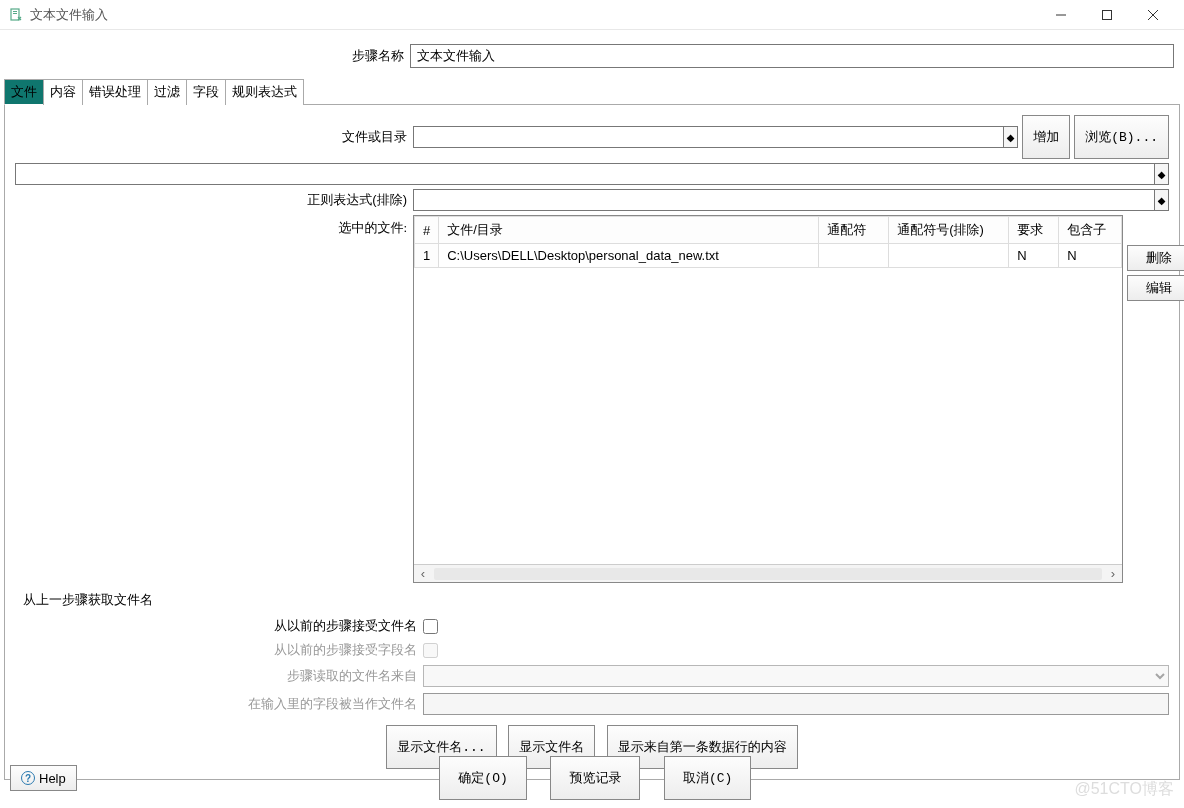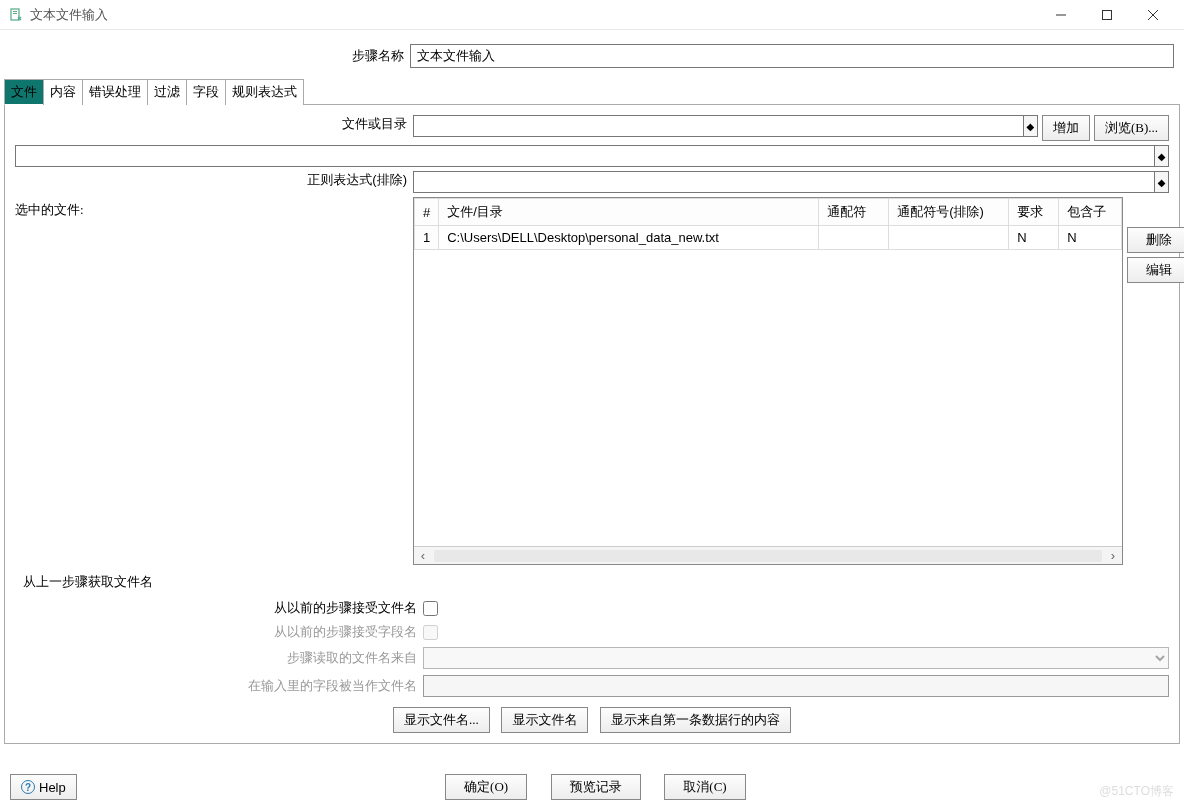--- a/index.html
+++ b/index.html
@@ -56,59 +56,59 @@
 .tab.active {
   background: #0f766e;
   border-bottom: 1px solid #fff;
 }
 .panel {
   border-left: 1px solid #aaa;
   border-right: 1px solid #aaa;
   border-bottom: 1px solid #aaa;
   padding: 10px;
 }
-.frow { display: flex; align-items: flex-start; margin-bottom: 4px; }
+.frow { display: flex; align-items: center; margin-bottom: 4px; }
 .frow .flbl { width: 398px; text-align: right; padding-right: 6px; }
 .frow .finput {
   flex: 1;
   height: 22px;
   border: 1px solid #777;
   padding: 0 4px;
   font-size: 13px;
   font-family: inherit;
 }
 .frow .diamond {
   width: 14px; height: 22px;
   display:flex; align-items:center; justify-content:center;
   border: 1px solid #777; border-left:none;
   font-size:10px; background:#f6f6f6;
 }
 .btn {
-  height: 26px;
+  height: 44px;
   padding: 0 10px;
   border: 1px solid #888;
   background: linear-gradient(#fdfdfd,#ededed);
   font-size: 13px;
-  font-family: Liberation Serif, serif;
+  font-family: Liberation Mono, monospace;
   margin-left: 4px;
   cursor: pointer;
 }
 .sidebtn {
   display:block;
   width: 64px;
   height: 26px;
   border: 1px solid #888;
   background: linear-gradient(#fdfdfd,#ededed);
   font-size: 13px;
   font-family: inherit;
   margin-bottom: 4px;
   cursor:pointer;
 }
 .file-row-wrap { display:flex; }
-.file-row-wrap .flbl { width: 398px; text-align: left; padding-right: 6px; padding-top:4px;font-family:Liberation Serif, serif; }
+.file-row-wrap .flbl { width: 398px; text-align: right; padding-right: 6px; padding-top:4px;font-family:Liberation Serif, serif; }
 .tablewrap {
   flex:1;
   border:1px solid #888;
   height: 368px;
   position:relative;
   display:flex;
   flex-direction:column;
 }
 .tablewrap table {
   width:100%;
@@ -163,21 +163,21 @@
   font-size:13px; font-family:inherit;
   cursor:pointer;
 }
 .helpbtn .qicon {
   width:14px;height:14px;border:1px solid #2a7ab0;border-radius:50%;
   display:flex;align-items:center;justify-content:center;
   color:#2a7ab0;font-size:10px;font-weight:bold;
 }
 .bottom-btns { flex:1; text-align:center; }
 .bottom-btns .btn { padding: 0 18px; margin: 0 10px; }
-.watermark { position:absolute; right:10px; bottom:8px; color:#ddd; font-size:12px; pointer-events:none; }
+.watermark { position:absolute; right:10px; bottom:8px; color:#ddd; font-size:16px; pointer-events:none; }
 </style>
 </head>
 <body>
 
 <div class="titlebar">
   <span class="icon">
     <svg width="14" height="14" viewBox="0 0 14 14">
         <rect x="2" y="1" width="8" height="11" fill="none" stroke="#5a8" stroke-width="1.2"></rect>
         <rect x="4" y="3" width="4" height="1" fill="#5a8"></rect>
         <rect x="4" y="5" width="4" height="1" fill="#5a8"></rect>

